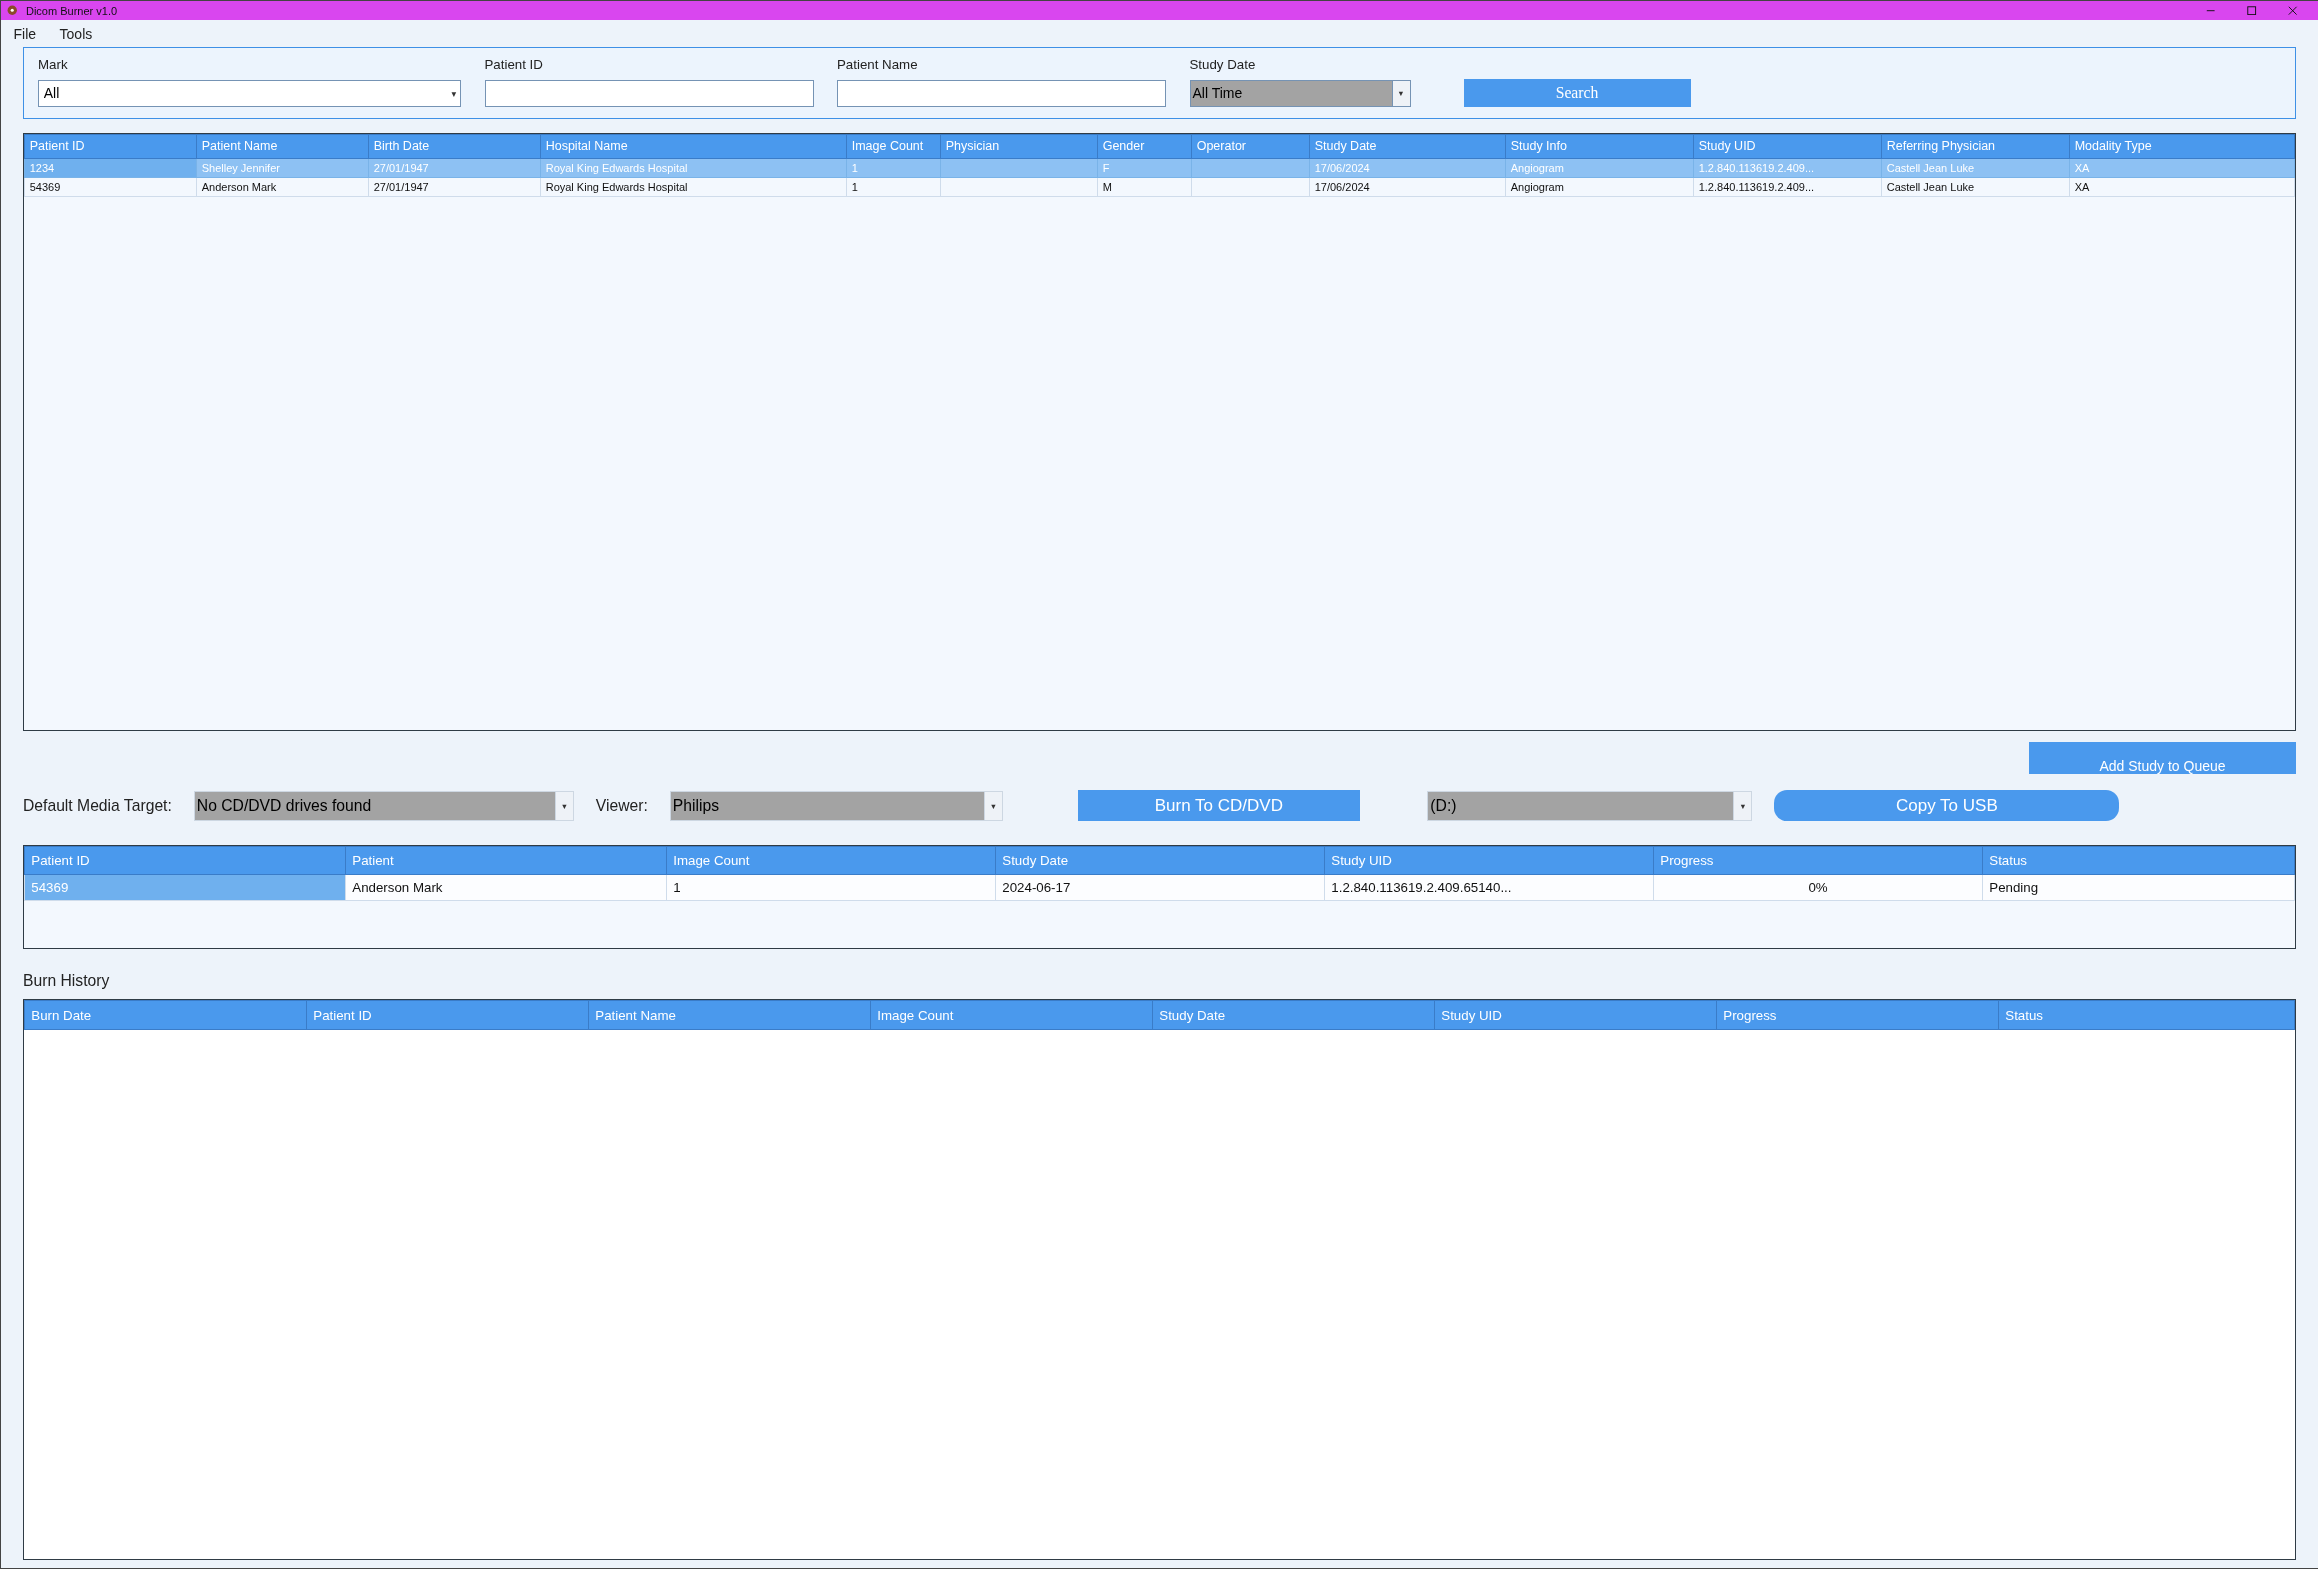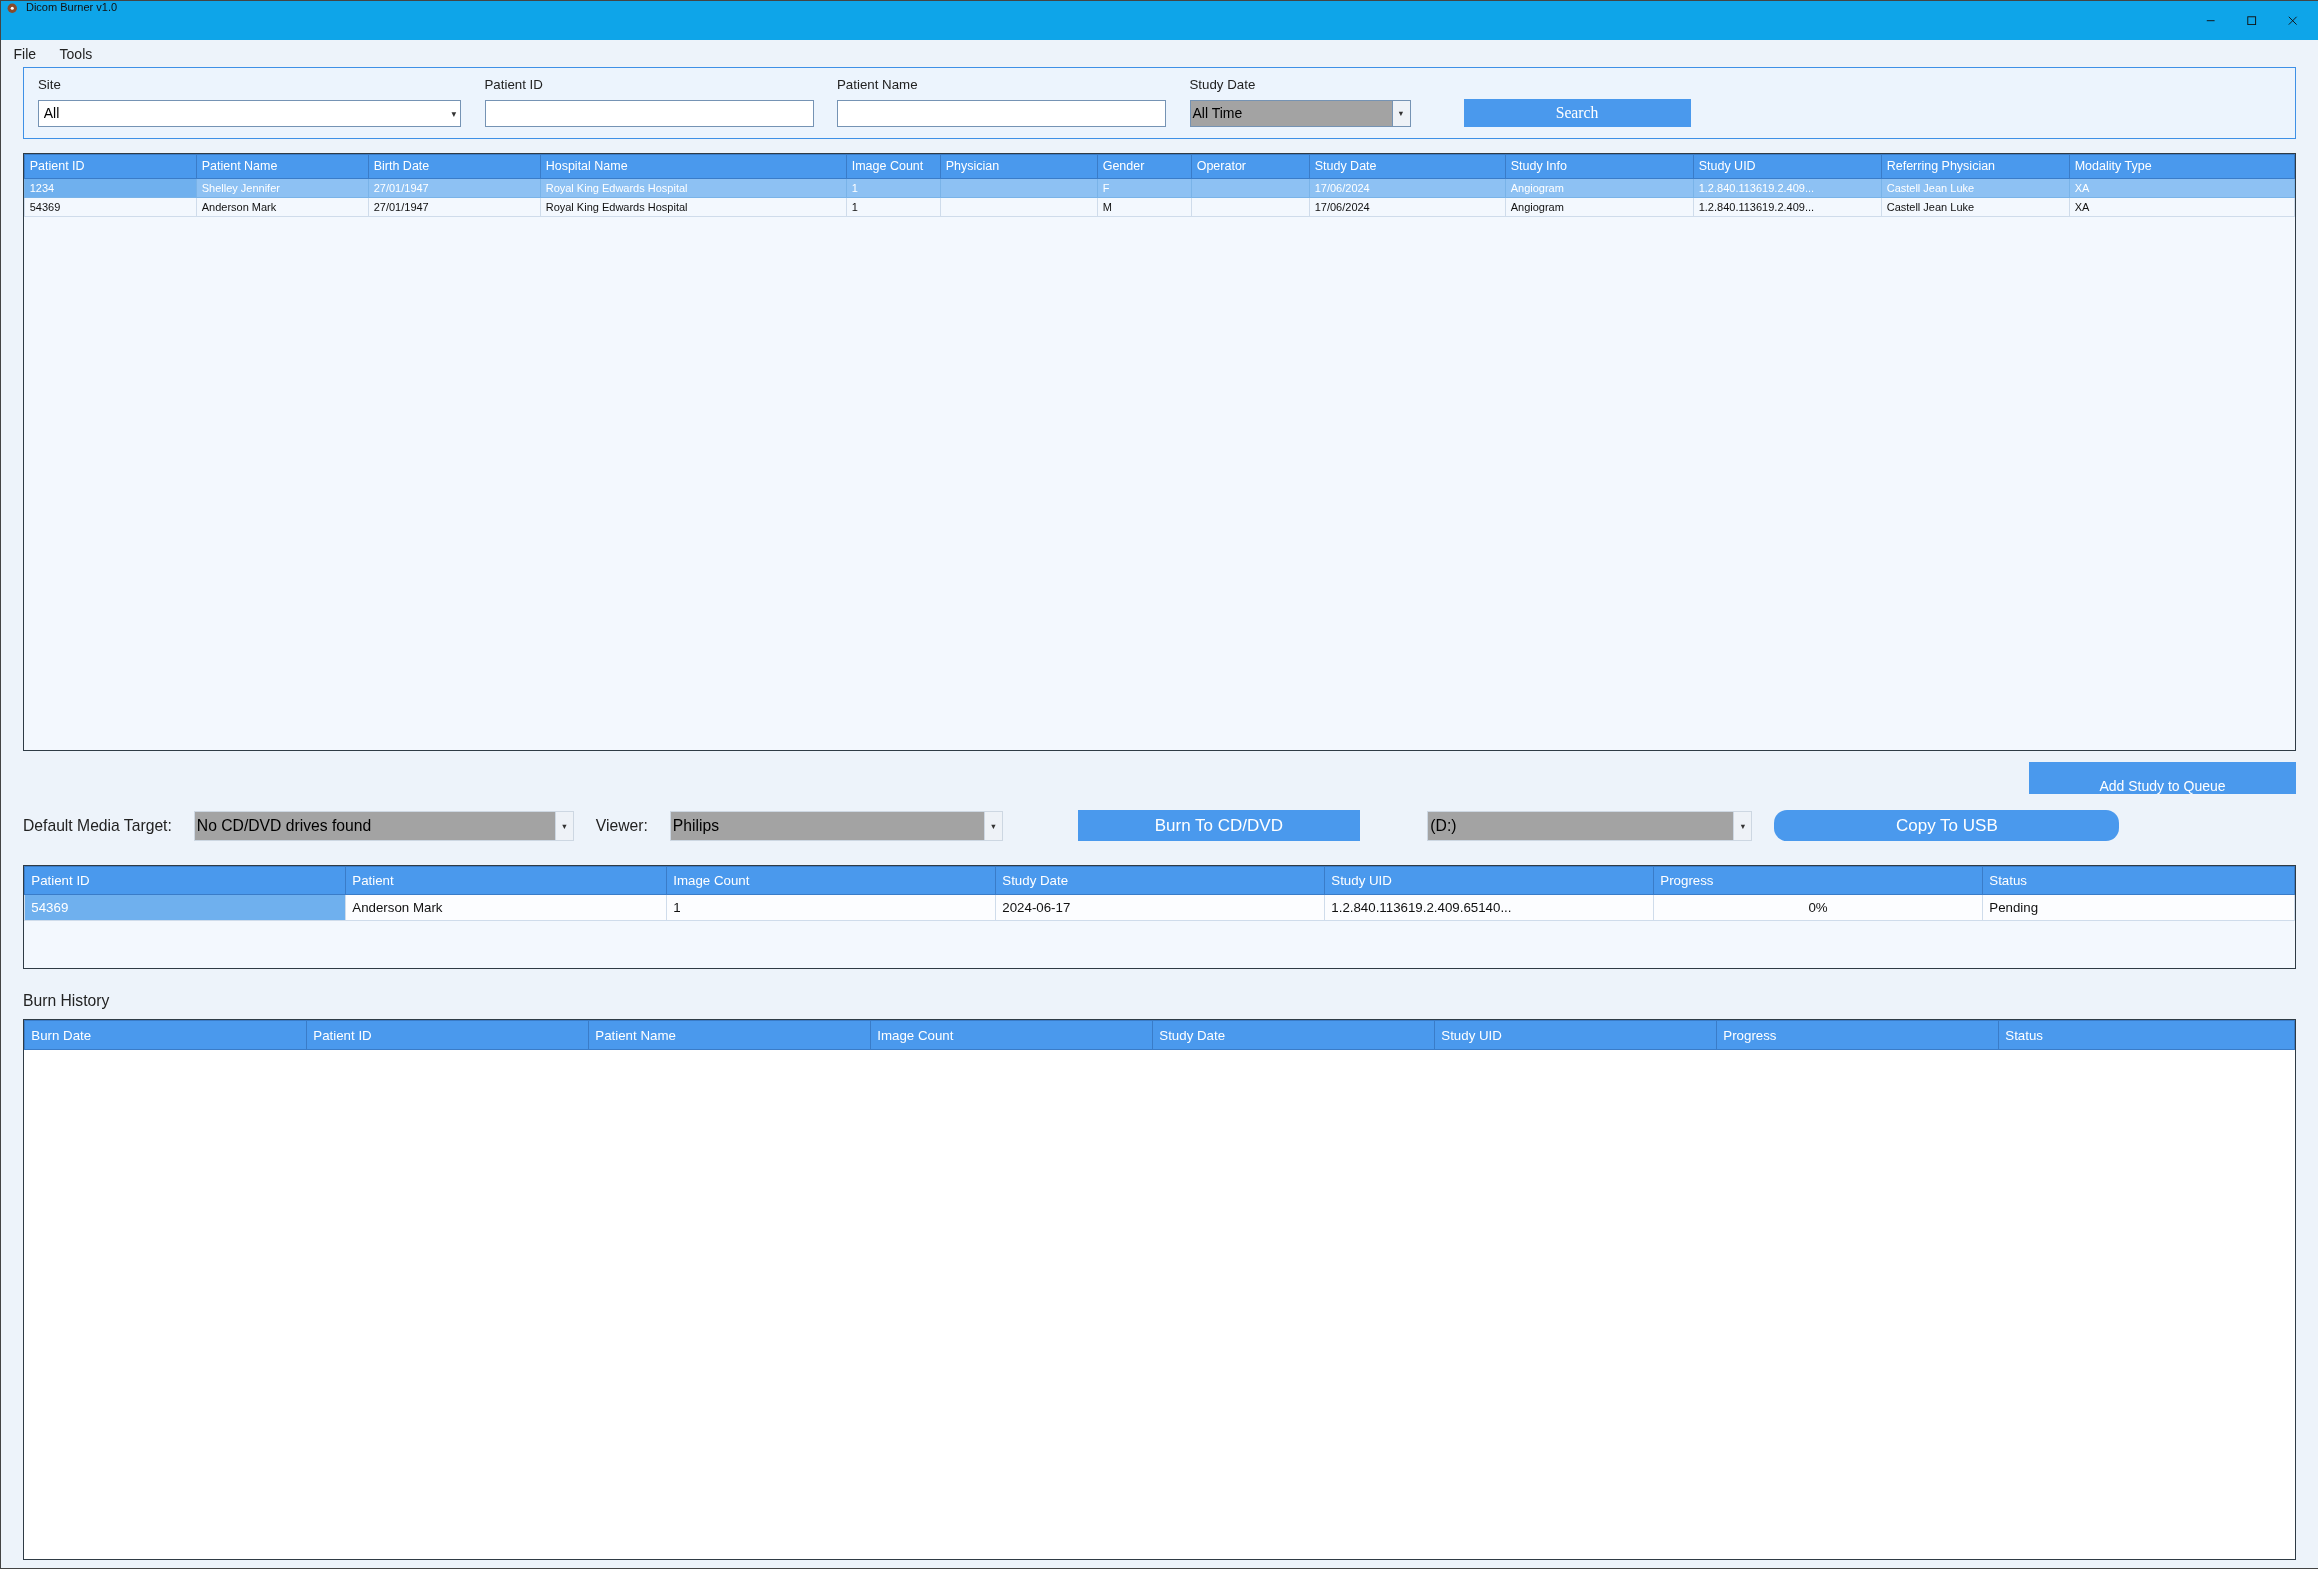--- a/index.html
+++ b/index.html
@@ -1,20 +1,20 @@
 <!DOCTYPE html>
 <html><head>
 <meta charset="utf-8">
 <style>
   * { box-sizing: border-box; }
   html, body { margin:0; padding:0; font-family:"Segoe UI",Arial,sans-serif; font-size:10.2px; }
   body { background:#fff; }
   .outer { border:0.8px solid #444; width:2319px; height:1569px; background:#fff; display:flex; flex-direction:column; }
   
-  .titlebar { height:39px; background:#0ea5e9; display:flex; align-items:flex-start; padding:0 4.7px; }
+  .titlebar { height:19px; background:#d946ef; display:flex; align-items:center; padding:0 4.7px; }
   .titlebar .ticon { width:14px; height:14px; margin-right:6.3px; display:flex; align-items:center; justify-content:center;}
   .titlebar .ttxt { font-size:11px; color:#111; }
   .titlebar .spacer { flex:1; }
   .winbtn { width:41px; height:100%; display:flex; align-items:center; justify-content:center; font-size:11px; }
   .winbtn svg { stroke:#111; }
   
   .client { flex:1; background:#edf3fa; display:flex; flex-direction:column; padding:0; }
   .menubar { height:27px; display:flex; align-items:center; padding:0 12.5px; gap:23.5px; font-size:14px; color:#222;}
   .menubar span { cursor:default; }
   .content { flex:1; padding:0 22px 7.8px 22px; display:flex; flex-direction:column; }
@@ -101,21 +101,21 @@
     <div class="menubar">
       <span>File</span>
       <span>Tools</span>
     </div>
 
     <div class="content">
 
       <div class="searchbox">
         <div class="srow">
           <div class="sfield" style="width:423px;">
-            <label>Site</label>
+            <label>Mark</label>
             <div class="inpwrap">
               <select class="sel" style="width:423px;">
                 <option>All</option>
               </select>
               <span class="selarrow">▾</span>
             </div>
           </div>
           <div class="sfield" style="width:329px;">
             <label>Patient ID</label>
             <input class="inp" style="width: 329px;" value="">

